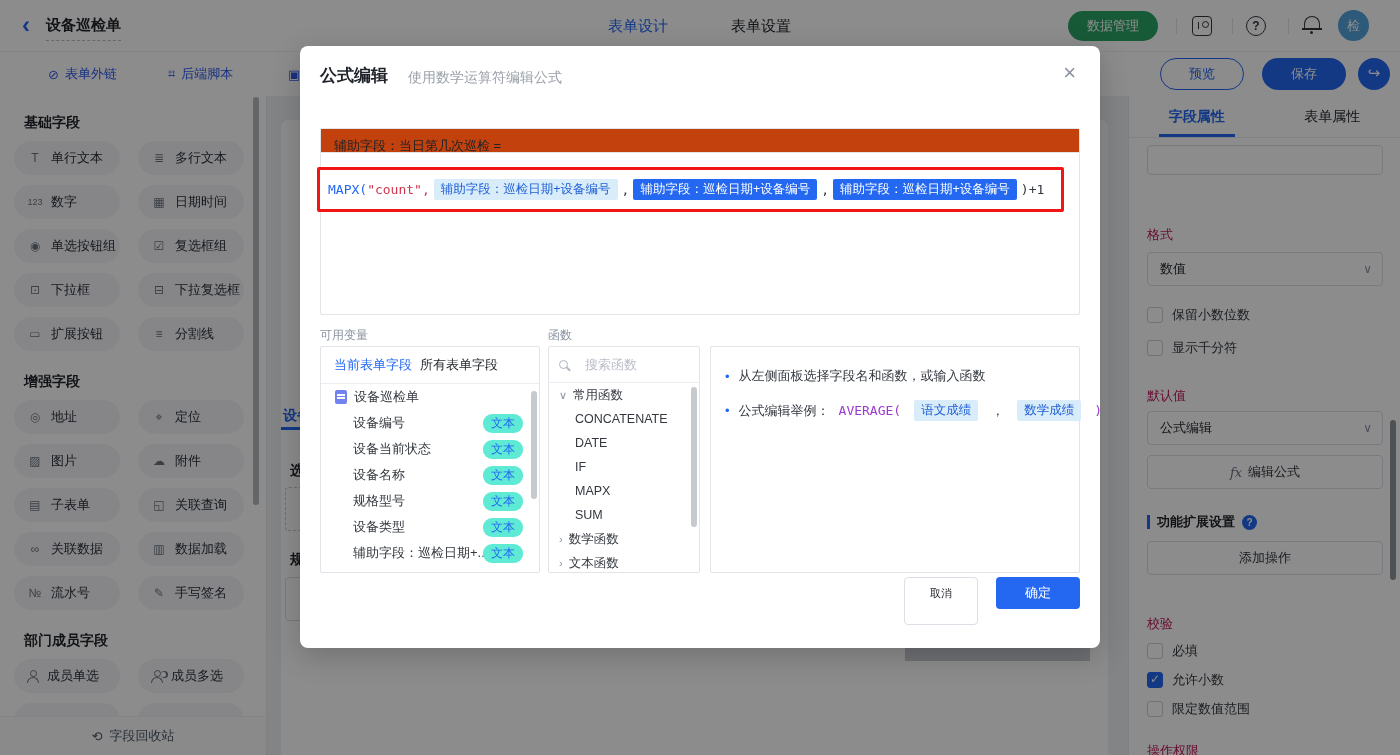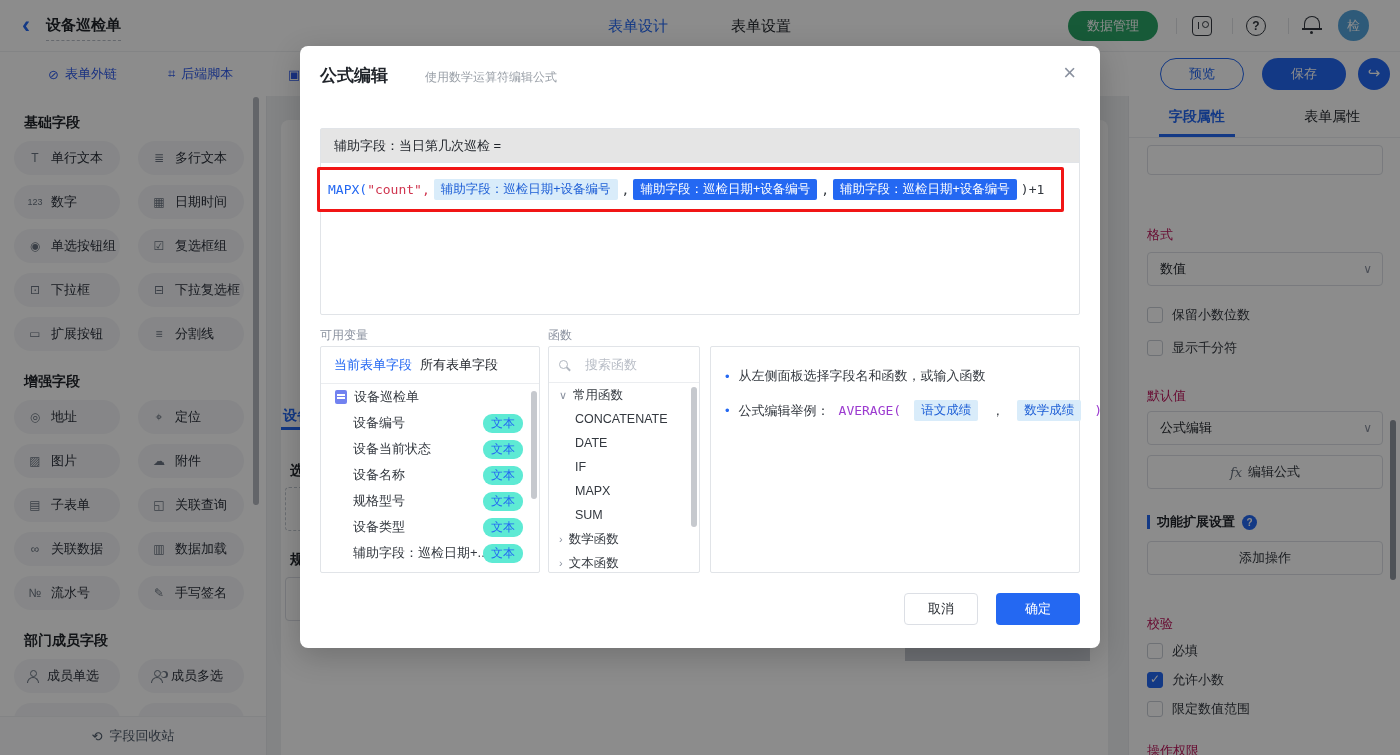--- a/index.html
+++ b/index.html
@@ -77,24 +77,24 @@
   .fx { font-family:"DejaVu Serif",serif; font-style:italic; color:#6b7482; font-size:13px; }
   .rp-sec { position:absolute; left:18px; display:flex; align-items:center; gap:7px; font-size:13px; font-weight:bold; color:#1f2329; }
   .rp-sec::before { content:""; width:3px; height:14px; background:#2468f2; }
   .q-ic { width:15px; height:15px; border-radius:50%; background:#2468f2; color:#fff; font-size:10px; font-weight:bold; text-align:center; line-height:15px; }
   .rp-scroll { position:absolute; left:261px; top:324px; width:6px; height:160px; border-radius:3px; background:#8f959e; }
 
   
   .overlay { position:absolute; inset:0; background:rgba(0,0,0,0.45); z-index:50; }
   .modal { position:absolute; left:300px; top:46px; width:800px; height:602px; background:#fff; border-radius:8px; z-index:100; box-shadow:0 8px 30px rgba(0,0,0,0.2); }
   .m-title { position:absolute; left:20px; top:18px; font-size:17px; font-weight:bold; color:#1f2329; }
-  .m-sub { position:absolute; left:108px; top:23px; font-size:12px; color:#9aa0a8;margin-left:17px; }
+  .m-sub { position:absolute; left:108px; top:23px; font-size:14px; color:#9aa0a8; }
   .m-close { position:absolute; right:24px; top:16px; font-size:22px; color:#8a919f; cursor:pointer; line-height:1; }
   .f-box { position:absolute; left:20px; top:82px; width:760px; height:187px; border:1px solid #e1e4e8; border-radius:2px; }
-  .f-strip { height:34px; background:#e5e5e5; font-size:13px; color:#1f2329; line-height:34px; padding:0 13px; border-bottom:1px solid #e1e4e8; }
+  .f-strip { height:24px; background:#c2410c; font-size:13px; color:#1f2329; line-height:34px; padding:0 13px; border-bottom:1px solid #e1e4e8; }
   .red-box { position:absolute; left:17px; top:121px; width:747px; height:45px; border:3px solid #f11515; border-radius:2px; background:#fff; display:flex; align-items:center; padding:0 8px; white-space:nowrap; overflow:hidden; }
   .code { font-family:"DejaVu Sans Mono",monospace; font-size:13px; }
   .c-fn { color:#2468f2; }
   .c-str { color:#d0354f; }
   .c-plain { color:#33383f; }
   .tok { font-size:12.5px; padding:2px 7px; border-radius:2px; margin:0 4px; cursor:pointer; }
   .tok.light { background:#d9ecfa; color:#1e5fd6; }
   .tok.solid { background:#2468f2; color:#fff; }
   .panel-label { position:absolute; font-size:12px; color:#8a919f; top:281px; }
   .vbox { position:absolute; left:20px; top:300px; width:220px; height:227px; border:1px solid #e1e4e8; border-radius:2px; overflow:hidden; }
@@ -114,21 +114,21 @@
   .ph { font-size:13px; color:#b8bdc6;margin-left:9px; }
   .fn-row { display:flex; align-items:center; height:24px; padding:0 10px; font-size:12.5px; color:#33383f; cursor:pointer; }
   .fn-row .chev { color:#8a919f; font-size:11px; margin-right:6px; }
   .fn-item { padding-left:26px; }
   .fn-scroll { position:absolute; right:2px; top:40px; width:6px; height:140px; border-radius:3px; background:#c6c9ce; }
   .tipbox { position:absolute; left:410px; top:300px; width:370px; height:227px; border:1px solid #e1e4e8; border-radius:2px; padding:20px 14px; }
   .tip-row { display:flex; gap:9px; font-size:13px; color:#33383f; margin-bottom:15px; align-items:center; flex-wrap:nowrap; white-space:nowrap; }
   .bullet { color:#2468f2; font-size:13px; }
   .c-purple { color:#9c3bd0; font-family:"DejaVu Sans Mono",monospace; font-size:13px; }
   .m-footer { position:absolute; right:20px; bottom:23px; display:flex; gap:18px; }
-  .btn-cancel { width:74px; height:32px; border:1px solid #dcdfe5; border-radius:4px; background:#fff; font-size:13px; color:#1f2329; text-align:center; line-height:30px; cursor:pointer; }
+  .btn-cancel { width:74px; height:48px; border:1px solid #dcdfe5; border-radius:4px; background:#fff; font-size:11px; color:#1f2329; text-align:center; line-height:30px; cursor:pointer; }
   .btn-ok { width:84px; height:32px; border-radius:4px; background:#2468f2; font-size:13px; color:#fff; text-align:center; line-height:32px; cursor:pointer; }
 </style>
 </head>
 <body>
 
 <div class="app">
 
   <div class="topbar">
     <span class="back-ic">‹</span>
     <span class="doc-title">设备巡检单</span>

